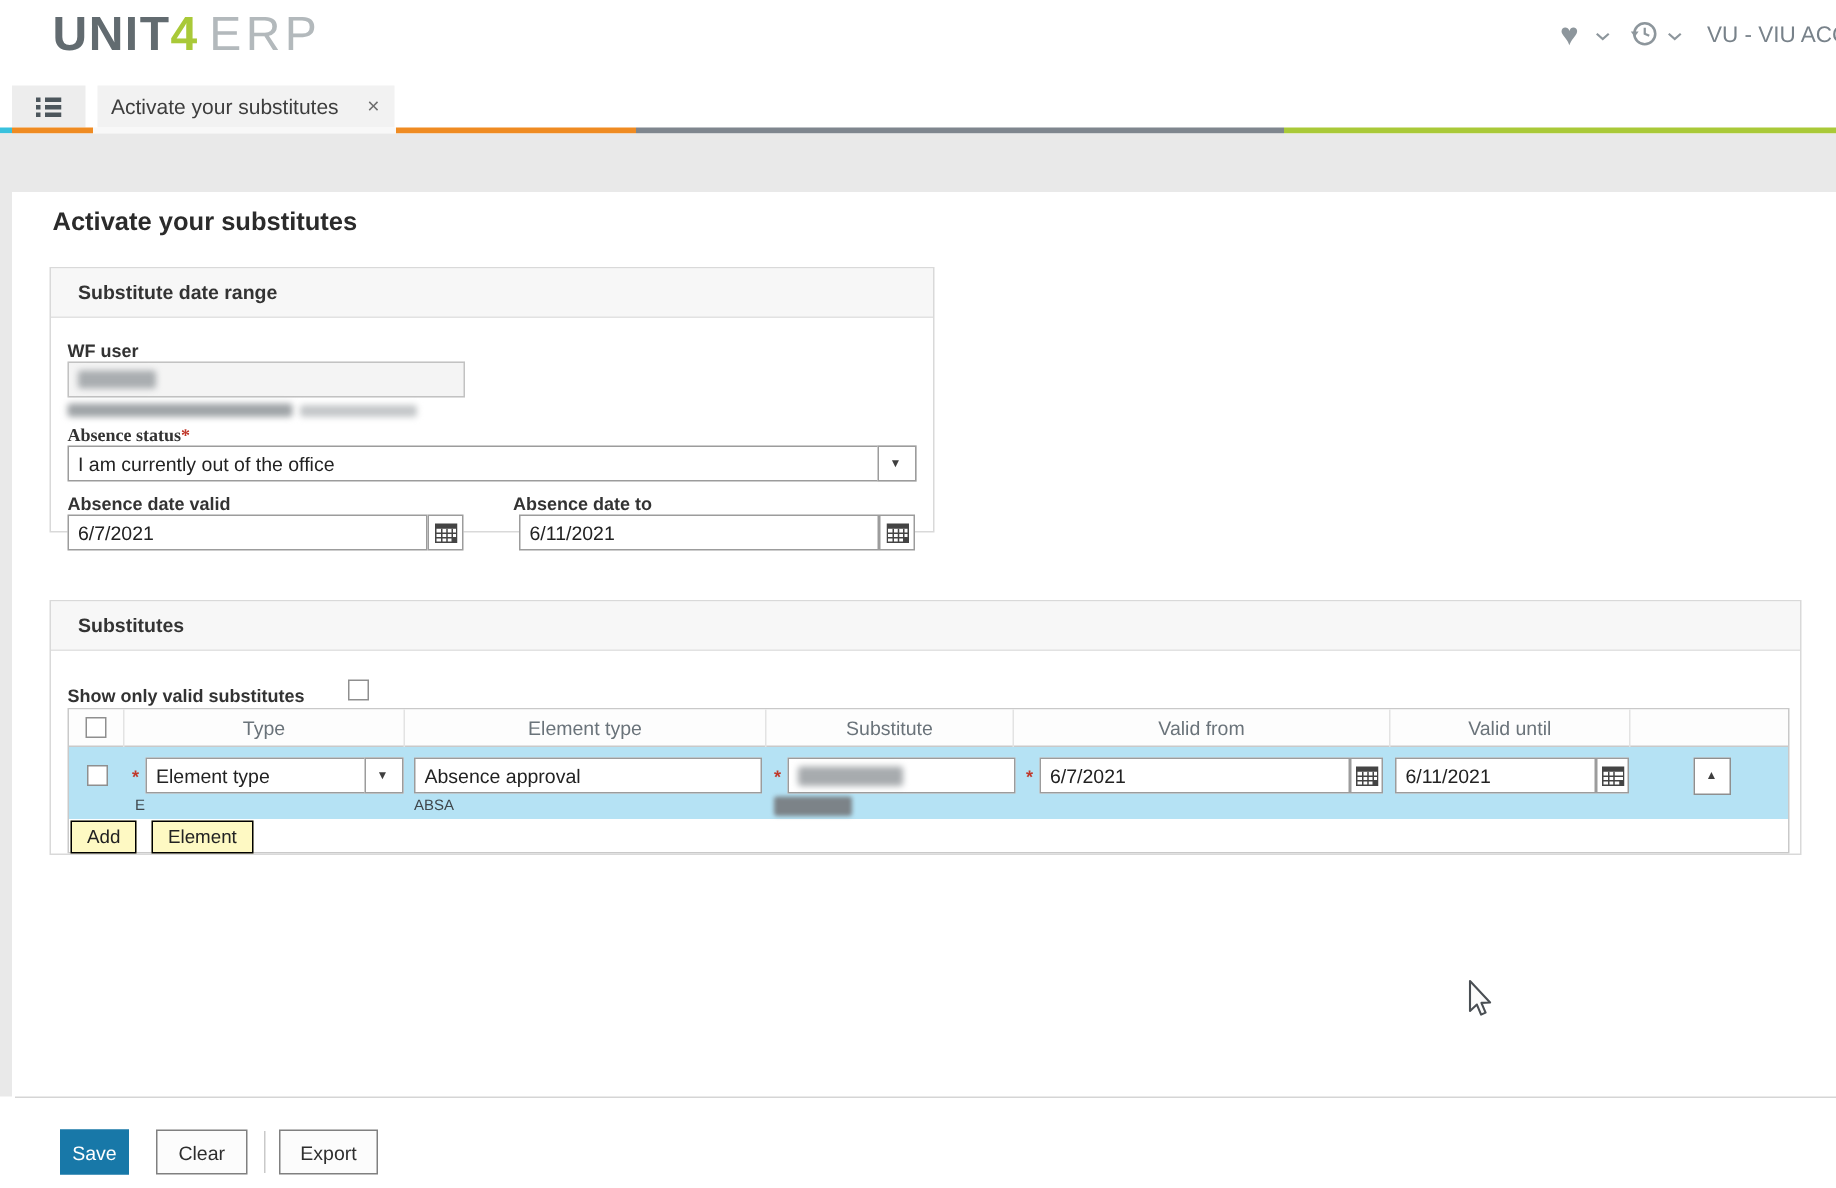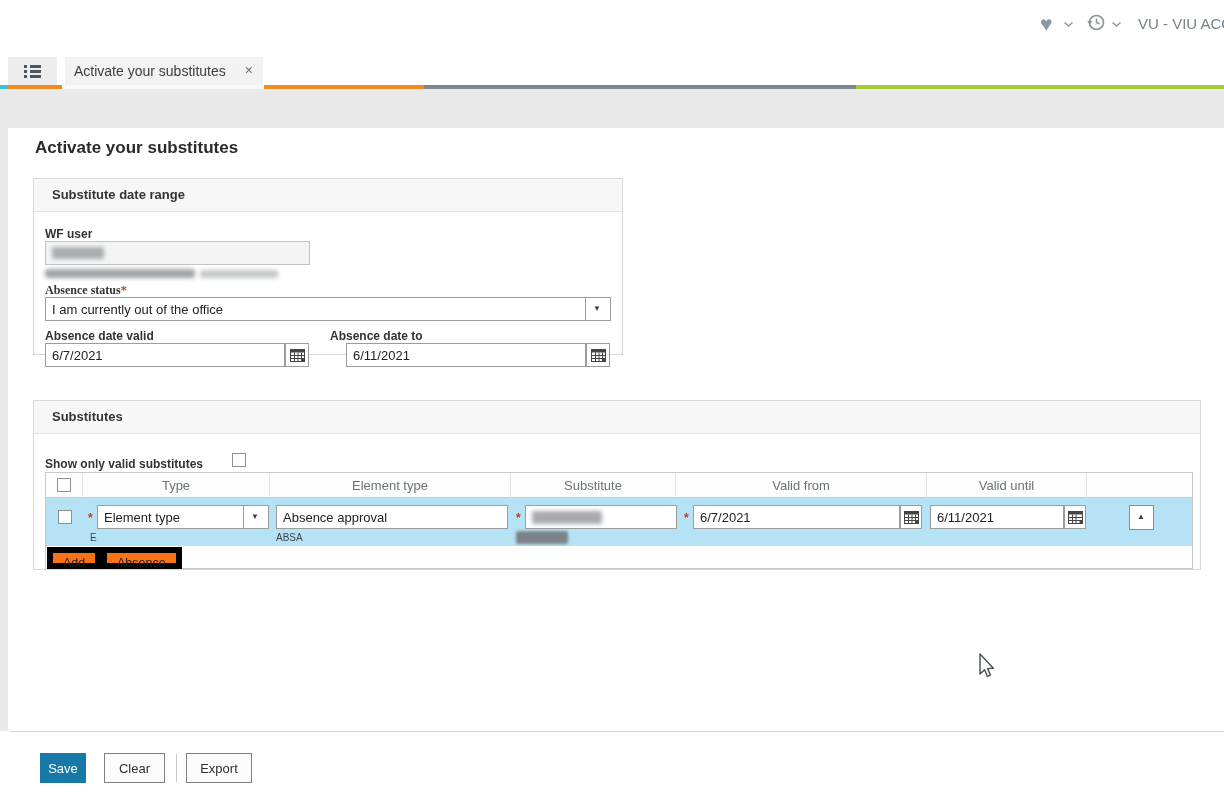--- a/index.html
+++ b/index.html
@@ -58,41 +58,44 @@
 
   .blob { position:absolute; border-radius:2px; filter:blur(2px); }
 
   
   .gridtable { position:absolute; left:11px; top:71px; width:1148px; height:97px; border:1px solid #c9c9c9; background:#fff;padding-left:32px; }
   .thead { position:absolute; left:0; top:0; width:1146px; height:25px; border-bottom:1px solid #c9c9c9; background:#fdfdfd; }
   .th { position:absolute; top:0; height:25px; font-size:13px; color:#6a737a; text-align:center; line-height:25px; border-right:1px solid #e3e3e3; }
   .checkbox { position:absolute; width:14px; height:14px; background:#fff; border:1px solid #8f8f8f; cursor:pointer; }
   .drow { position:absolute; left:0; top:25px; width:1146px; height:48px; background:#b5e2f4; }
   .sublbl { position:absolute; top:59px; font-size:10px; color:#3f474c; }
-  .btnrow-btn { position:absolute; top:74px; height:22px; background:#f97316; border:6px solid #000000; font-size:12.5px; color:#222; text-align:center; line-height:20px; cursor:pointer; padding:0 10px; }
+  .btnrow-btn { position:absolute; top:74px; height:22px; background:#fef9c3; border:1px solid #000000; font-size:12.5px; color:#222; text-align:center; line-height:20px; cursor:pointer; padding:0 10px; }
   .up-btn { position:absolute; width:25px; height:25px; background:#fff; border:1px solid #8f8f8f; cursor:pointer; }
   .up-btn span { position:absolute; left:7px; top:6px; font-size:8px; color:#3f3f3f; }
 
   
   .footer { position:absolute; left:10px; top:731px; width:1224px; height:61px; background:#fff; border-top:1px solid #d5d5d5; }
   .btn { position:absolute; top:21px; height:30px; font-family:"Liberation Sans",sans-serif; font-size:13px; cursor:pointer; }
   .btn-primary { left:30px; width:46px; background:#1878a8; color:#fff; border:1px solid #1878a8; }
   .btn-plain { background:#fcfcfc; color:#2e2e2e; border:1px solid #808080; }
   .btn-clear { left:94px; width:61px; }
   .btn-export { left:176px; width:66px; }
   .vdiv { position:absolute; left:166px; top:22px; width:1px; height:28px; background:#c9c9c9; }
 
   .cursor { position:absolute; left:975px; top:651px; }
 </style>
 </head>
 <body>
 
 <div class="app">
 
   <div class="topbar">
+    <div class="logo">
+      <span class="u4">UNIT</span><span class="four">4</span><span class="erp">ERP</span>
+    </div>
     <div class="heart-ic">♥</div>
     <svg class="chev chev1" width="11" height="7">
         <polyline points="1.5,1.5 5.5,5 9.5,1.5" fill="none" stroke="#8d969c" stroke-width="1.5"></polyline>
       </svg>
     <svg class="hist-ic" width="21" height="21">
       <circle cx="10.5" cy="10.5" r="7" fill="none" stroke="#8d969c" stroke-width="1.7"></circle>
       <polygon points="1.2,9 6.4,9 3.8,12.6" fill="#8d969c"></polygon>
       <polyline points="10.5,6.5 10.5,10.5 13.5,11.8" fill="none" stroke="#8d969c" stroke-width="1.5"></polyline>
     </svg>
     <svg class="chev chev2" width="11" height="7">
@@ -162,21 +165,21 @@
             <rect x="0.5" y="1.5" width="14" height="3" fill="#444"></rect>
             <line x1="4.5" y1="4.5" x2="4.5" y2="13.5" stroke="#444"></line>
             <line x1="8" y1="4.5" x2="8" y2="13.5" stroke="#444"></line>
             <line x1="11.5" y1="4.5" x2="11.5" y2="13.5" stroke="#444"></line>
             <line x1="0.5" y1="7.5" x2="14.5" y2="7.5" stroke="#444"></line>
             <line x1="0.5" y1="10.5" x2="14.5" y2="10.5" stroke="#444"></line>
             <rect x="11.5" y="10.5" width="3" height="3" fill="#444"></rect>
           </svg>
       </div>
 
-      <div class="flabel" style="left:296px;top:150px;">Absence date to</div>
+      <div class="flabel" style="left:308px;top:150px;">Absence date to</div>
       <input class="tinput" style="left: 312px; top: 164px; width: 240px;" value="6/11/2021">
       <div class="cal-btn" style="left:552px;top:164px;">
         <svg width="15" height="15">
             <rect x="0.5" y="1.5" width="14" height="12" fill="#fff" stroke="#444"></rect>
             <rect x="0.5" y="1.5" width="14" height="3" fill="#444"></rect>
             <line x1="4.5" y1="4.5" x2="4.5" y2="13.5" stroke="#444"></line>
             <line x1="8" y1="4.5" x2="8" y2="13.5" stroke="#444"></line>
             <line x1="11.5" y1="4.5" x2="11.5" y2="13.5" stroke="#444"></line>
             <line x1="0.5" y1="7.5" x2="14.5" y2="7.5" stroke="#444"></line>
             <line x1="0.5" y1="10.5" x2="14.5" y2="10.5" stroke="#444"></line>
@@ -248,21 +251,21 @@
         </div>
         <div class="up-btn" style="left:1083px;top:32px;">
           <span>▲</span>
         </div>
 
         <span class="sublbl" style="left:44px;">E</span>
         <span class="sublbl" style="left:230px;">ABSA</span>
         <div class="blob" style="left:470px;top:58px;width:52px;height:13px;background:#7c8388;filter:blur(1.5px);"></div>
 
         <div class="btnrow-btn" style="left:1px;">Add</div>
-        <div class="btnrow-btn" style="left:55px;">Absence</div>
+        <div class="btnrow-btn" style="left:55px;">Element</div>
       </div>
     </div>
   </div>
 
   <div class="footer">
     <button class="btn btn-primary">Save</button>
     <button class="btn btn-plain btn-clear">Clear</button>
     <div class="vdiv"></div>
     <button class="btn btn-plain btn-export">Export</button>
   </div>

